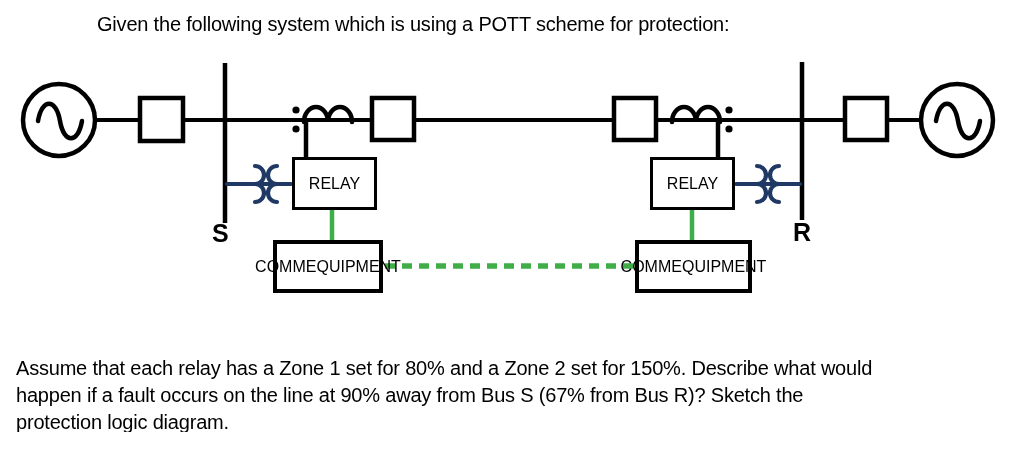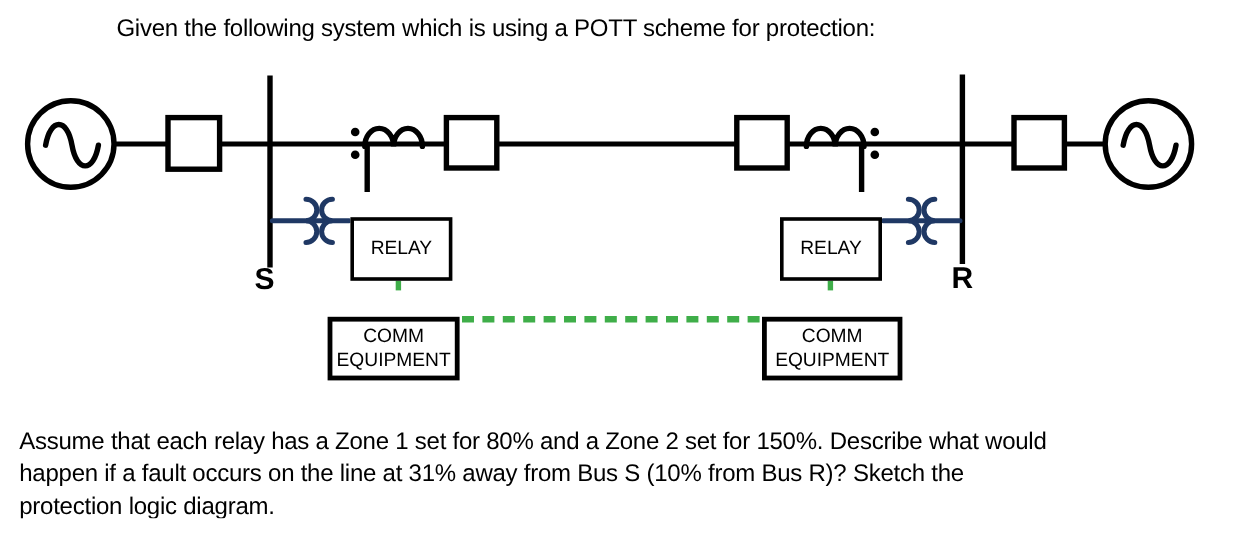--- a/index.html
+++ b/index.html
@@ -12,25 +12,25 @@
     font-size:20px; letter-spacing:-0.2px; white-space:nowrap;
   }
   .question {
     position:absolute; left:16px; top:315px; width:1005px;
     font-size:20px; line-height:27px; letter-spacing:-0.2px;margin-top:40px;
   }
   .diagram-svg { position:absolute; left:0; top:0; }
   .box {
     position:absolute; background:#fff; border:3.5px solid #000;
     display:flex; align-items:center; justify-content:center;
-    text-align:center; font-size:16px; box-sizing:border-box;margin-top:24px;
+    text-align:center; font-size:16px; box-sizing:border-box;
   }
   .relay-left  { left:292px; top:157px; width:85px;  height:53px; }
   .relay-right { left:650px; top:157px; width:85px;  height:53px; }
-  .comm { border-width:4px; flex-direction:column; line-height:20px; }
+  .comm { border-width:4px; line-height:20px; }
   .comm-left  { left:273px; top:240px; width:110px; height:53px; }
   .comm-right { left:635px; top:240px; width:117px; height:53px; }
   .bus-label { position:absolute; font-size:25px; font-weight:600; }
   .bus-label.s { left:212px; top:219px; }
   .bus-label.r { left:793px; top:218px; }
 </style>
 </head>
 <body>
 
 <div class="page">
@@ -104,17 +104,17 @@
       <span>COMM</span>
       <span>EQUIPMENT</span>
     </div>
 
     <div class="bus-label s">S</div>
     <div class="bus-label r">R</div>
   </div>
 
   <div class="question">
     <div>Assume that each relay has a Zone 1 set for 80% and a Zone 2 set for 150%. Describe what would</div>
-    <div>happen if a fault occurs on the line at 31% away from Bus S (10% from Bus R)? Sketch the</div>
+    <div>happen if a fault occurs on the line at 90% away from Bus S (67% from Bus R)? Sketch the</div>
     <div>protection logic diagram.</div>
   </div>
 
 </div>
 
 </body></html>

